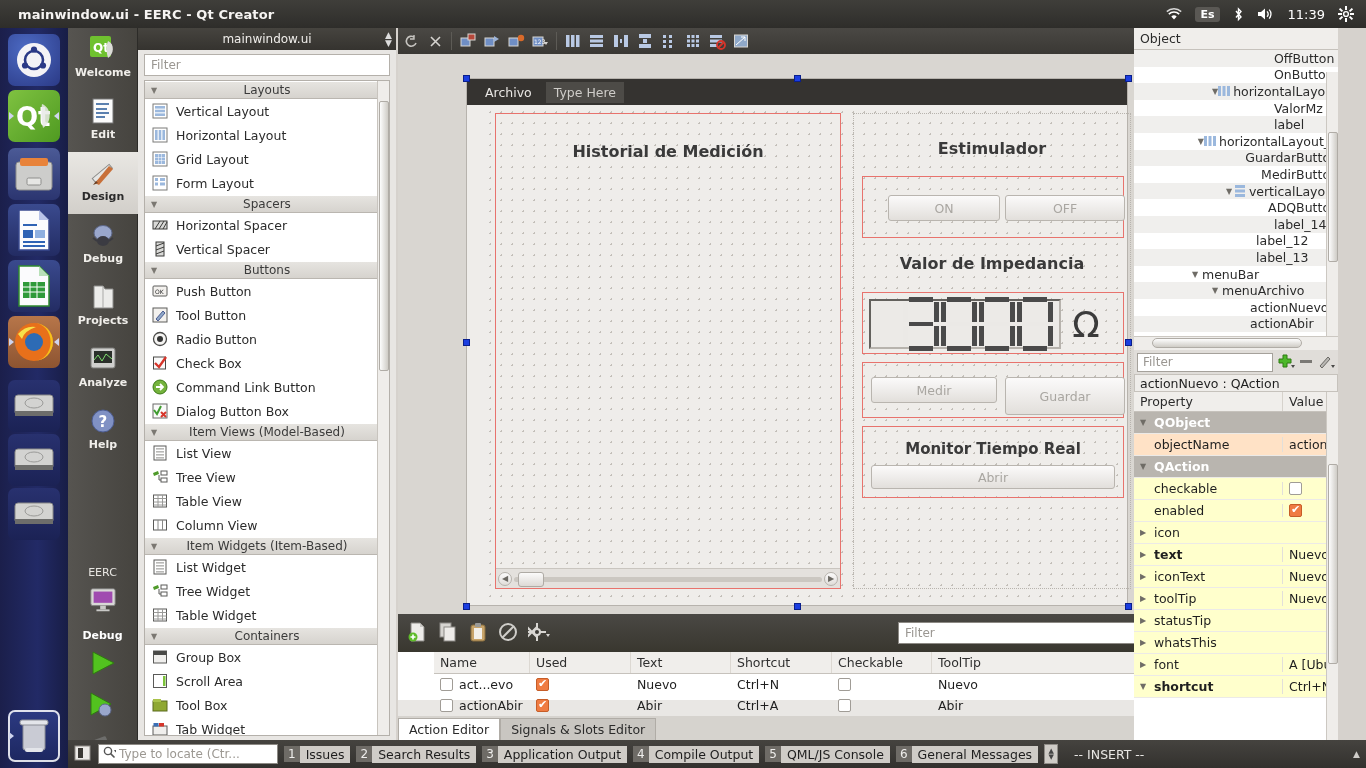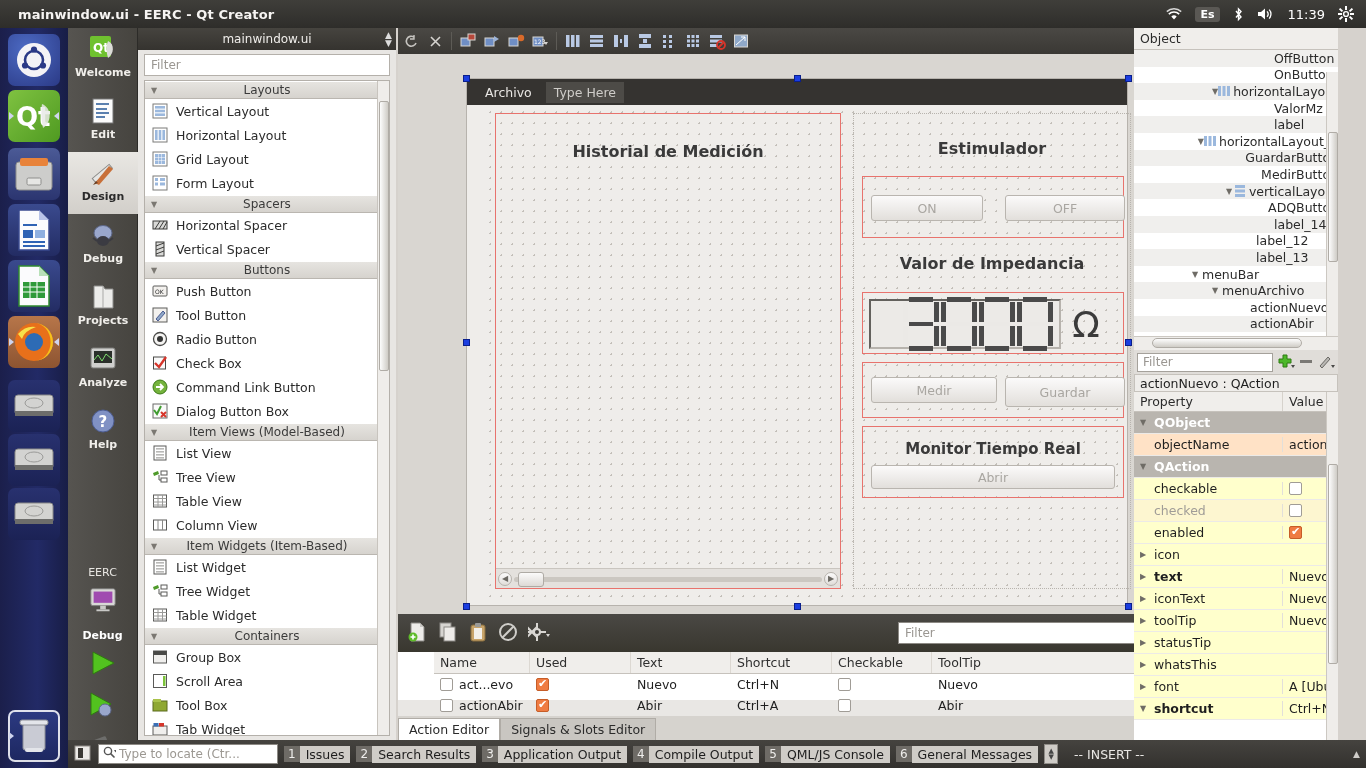--- a/index.html
+++ b/index.html
@@ -953,21 +953,21 @@
                 <span class="sl-groove"></span>
                 <span class="sl-handle"></span>
                 <span class="sl-arrow" style="margin-left:auto">▶</span>
               </div>
             </div>
 
             <div class="dotbox" style="position:absolute;left:370px;top:8px;width:278px;height:476px">
               <div class="flabel" style="margin-top:25px;font-size:16px">Estimulador</div>
 
               <div class="redbox" style="position:absolute;left:8px;top:62px;width:262px;height:62px">
-                <div class="qbtn" style="position:absolute;left:8px;top:18px;width:112px;height:26px">ON</div>
+                <div class="qbtn" style="position:absolute;left:25px;top:18px;width:112px;height:26px">ON</div>
                 <div class="qbtn" style="position:absolute;left:142px;top:18px;width:120px;height:26px;left:auto;right:-2px">OFF</div>
               </div>
 
               <div class="flabel" style="position:absolute;left:0;right:0;top:140px;font-size:16px">Valor de Impedancia</div>
 
               <div class="redbox" style="position:absolute;left:8px;top:178px;width:262px;height:62px">
                 <div id="lcdframe" style="position:absolute;left:6px;top:6px;width:192px;height:50px">
                   <span class="seg">
                     <i class="sA"></i>
                       <i class="sB"></i>
@@ -1003,21 +1003,21 @@
                       <i class="sE"></i>
                       <i class="sF"></i>
                       <i class="sG off"></i>
                   </span>
                 </div>
                 <div style="position:absolute;right:14px;top:6px;width:46px;height:50px;display:flex;align-items:center;justify-content:center;font-size:36px;color:#3b3b3b">Ω</div>
               </div>
 
               <div class="redbox" style="position:absolute;left:8px;top:248px;width:262px;height:56px">
                 <div class="qbtn" style="position:absolute;left:8px;top:14px;width:126px;height:26px">Medir</div>
-                <div class="qbtn" style="position:absolute;right:-2px;top:14px;width:120px;height:30px">Guardar</div>
+                <div class="qbtn" style="position:absolute;right:-2px;top:14px;width:120px;height:38px">Guardar</div>
               </div>
 
               <div class="redbox" style="position:absolute;left:8px;top:312px;width:262px;height:72px">
                 <div class="flabel" style="margin-top:13px;font-size:15px">Monitor Tiempo Real</div>
                 <div class="qbtn" style="position:absolute;left:8px;right:8px;bottom:8px;height:24px">Abrir</div>
               </div>
             </div>
           </div>
         </div>
 
@@ -1266,29 +1266,20 @@
         </div>
       <div class="prow y1">
           <span class="pname">
             <span style="width:10px"></span>
             <span>checkable</span>
           </span>
           <span class="pval">
             <span class="cb"></span>
           </span>
         </div>
-      <div class="prow y2">
-          <span class="pname dim">
-            <span style="width:10px"></span>
-            <span>checked</span>
-          </span>
-          <span class="pval">
-            <span class="cb"></span>
-          </span>
-        </div>
       <div class="prow y1">
           <span class="pname">
             <span style="width:10px"></span>
             <span>enabled</span>
           </span>
           <span class="pval">
             <span class="cb on"></span>
           </span>
         </div>
       <div class="prow y1">

